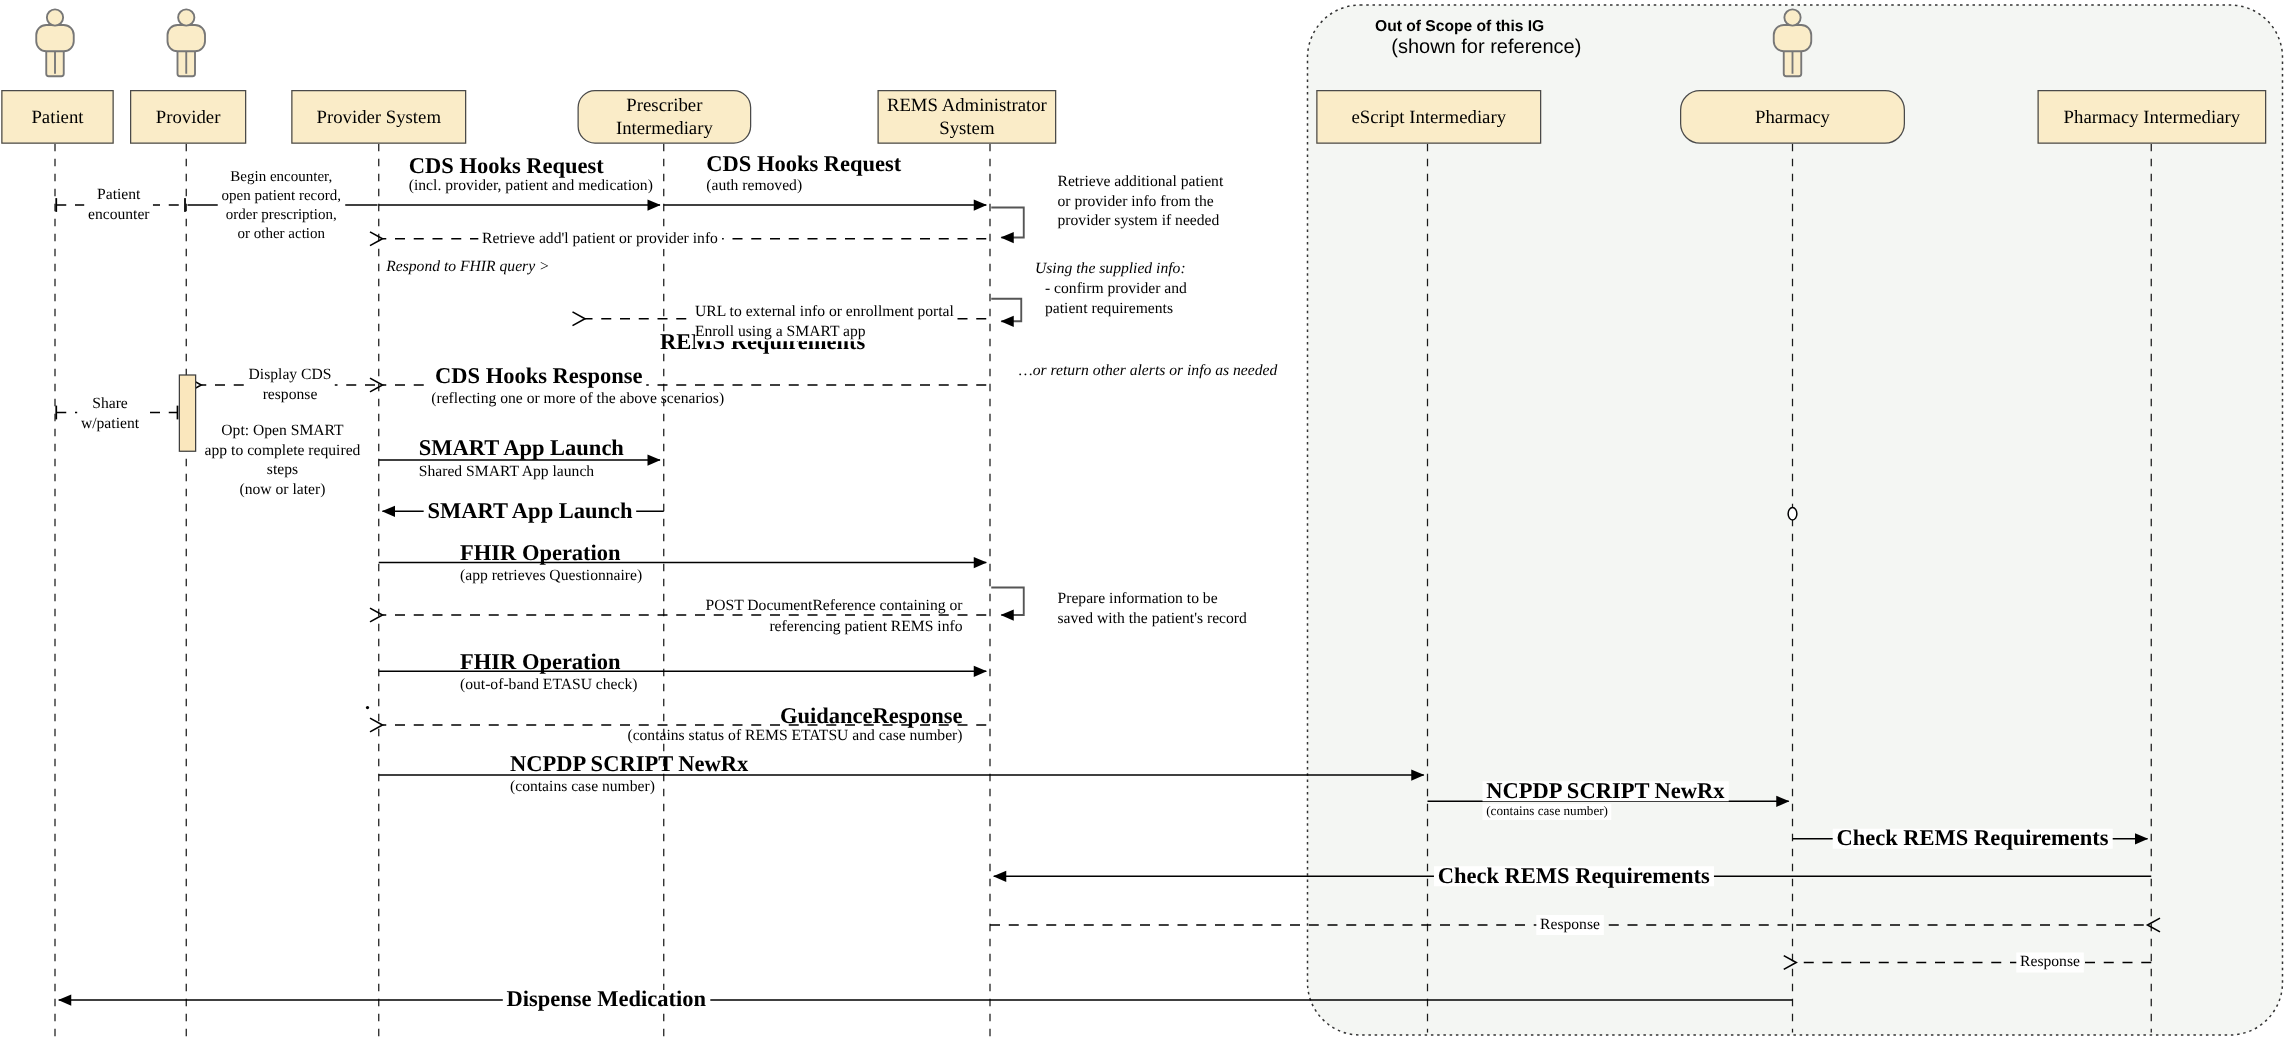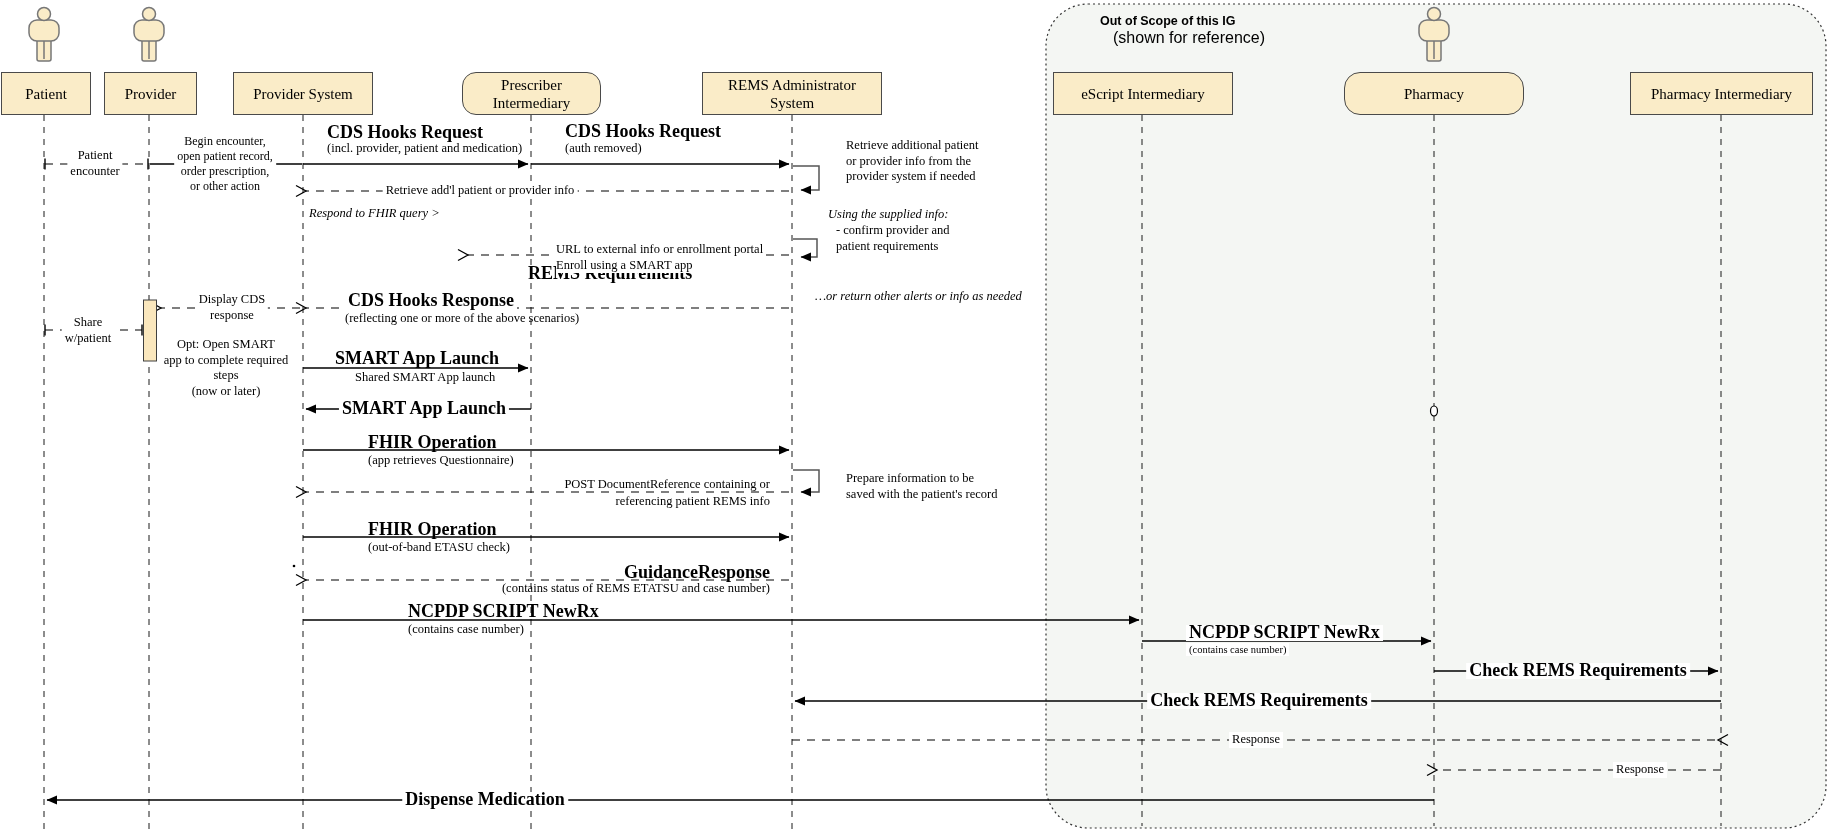--- a/index.html
+++ b/index.html
@@ -111,21 +111,21 @@
     </div>
   <div class="actor" style="left:104px;width:93px;">
       <span>Provider</span>
     </div>
   <div class="actor" style="left:233px;width:140px;">
       <span>Provider System</span>
     </div>
   <div class="actor" style="left:462px;width:139px;border-radius:14px;">
       <span>Prescriber Intermediary</span>
     </div>
-  <div class="actor" style="left:702px;width:180px;">
+  <div class="actor" style="left:702px;width:143px;">
       <span>REMS Administrator System</span>
     </div>
   <div class="actor" style="left:1053px;width:180px;justify-content:center;">
       <span>eScript Intermediary</span>
     </div>
   <div class="actor" style="left:1344px;width:180px;border-radius:16px;">
       <span>Pharmacy</span>
     </div>
   <div class="actor" style="left:1630px;width:183px;">
       <span>Pharmacy Intermediary</span>
@@ -165,21 +165,21 @@
   <div class="lbl c wbg" style="left:232px;top:292px;">Display CDS
 response</div>
   <div class="lbl c wbg" style="left:88px;top:315px;">Share
 w/patient</div>
   <div class="lbl c" style="left:226px;top:337px;">Opt: Open SMART
 app to complete required
 steps
 (now or later)</div>
 
   <div class="lbl b" style="left:335px;top:351px;">SMART App Launch</div>
-  <div class="lbl" style="left:335px;top:370px;margin-left:20px;">Shared SMART App launch</div>
+  <div class="lbl" style="left:335px;top:370px;">Shared SMART App launch</div>
   <div class="lbl b c wbg" style="left:424px;top:401px;">SMART App Launch</div>
 
   <div class="lbl b" style="left:368px;top:435px;">FHIR Operation</div>
   <div class="lbl" style="left:368px;top:453px;">(app retrieves Questionnaire)</div>
 
   <div class="lbl r" style="left:770px;top:477px;">POST DocumentReference containing or</div>
   <div class="lbl r" style="left:770px;top:494px;">referencing patient REMS info</div>
   <div class="lbl" style="left:846px;top:470px;line-height:16px;">Prepare information to be
 saved with the patient's record</div>
 

